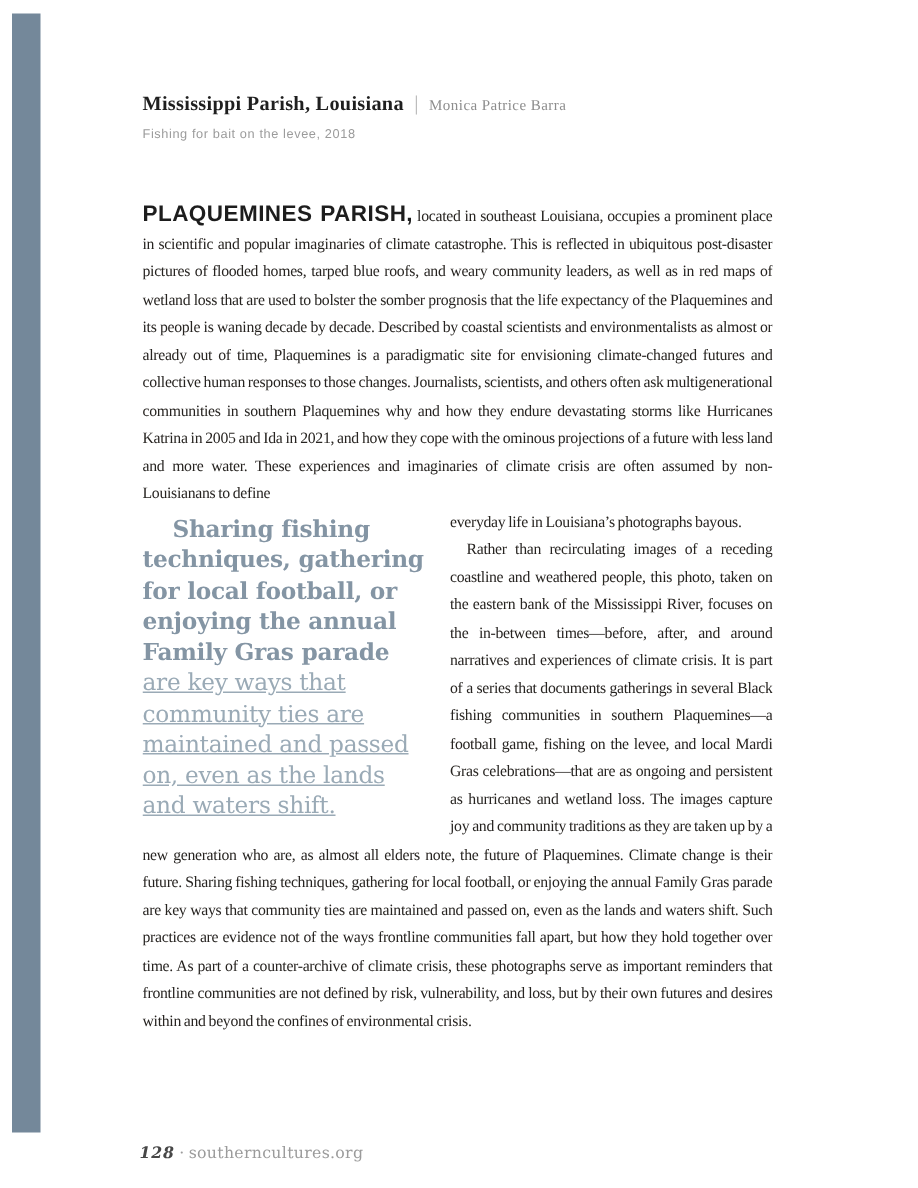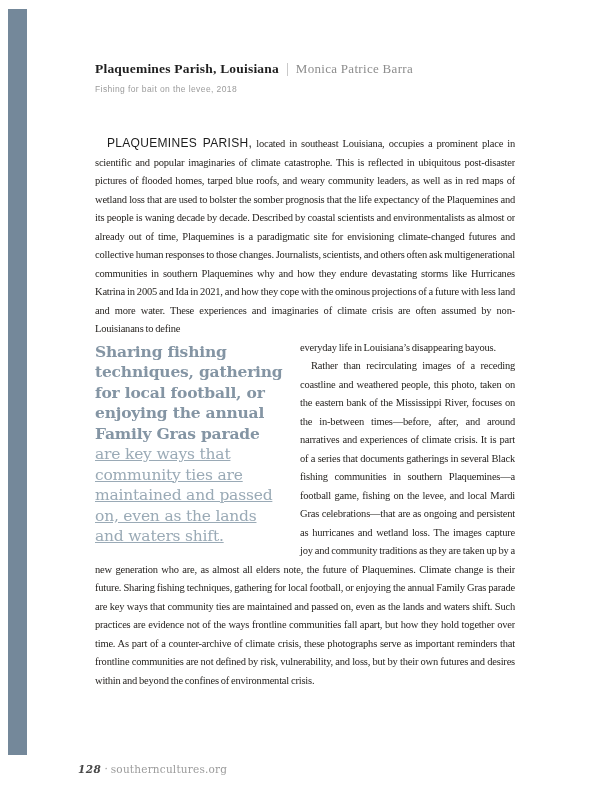--- a/index.html
+++ b/index.html
@@ -21,80 +21,80 @@
     position:absolute; left:95px; top:61px; width:424px;
     font-size:13.5px; white-space:nowrap;
   }
   .header .title {
     font-weight:bold; color:#1f1f1f; letter-spacing:0.2px;
   }
   .header .sep {
     color:#b5b5b5; font-weight:normal; padding:0 7px; font-size:14px;
   }
   .header .author {
-    color:#8d8d8d; font-weight:normal; font-size:13px; letter-spacing:0.3px;
+    color:#8d8d8d; font-weight:normal; font-size:10px; letter-spacing:0.3px;
   }
   .caption {
     position:absolute; left:95px; top:84px; width:424px;
     font-family:"Liberation Sans", sans-serif;
     font-size:8.5px; letter-spacing:0.4px; color:#9b9b9b;
   }
   .body-text {
     position:absolute; left:95px; top:134px; width:420px;
     max-height:628px; overflow:hidden;
     font-size:10.5px; line-height:18.5px; color:#272421;
     text-align:justify; letter-spacing:-0.2px; word-spacing:-0.5px;
     hyphens:auto;
   }
   .body-text p { margin:0; }
   .lead {
     font-family:"Liberation Sans", sans-serif;
-    font-weight:normal; font-size:12px; letter-spacing:0.3px;
-    color:#1d1d1d; word-spacing:0;margin-left:12px;
+    font-weight:bold; font-size:15px; letter-spacing:0.3px;
+    color:#1d1d1d; word-spacing:0;
   }
   .pullquote {
     float:left; width:190px; margin:3px 15px 8px 0;
     font-family:"DejaVu Serif", serif;
     font-size:15.5px; line-height:20.5px;
     text-align:left; letter-spacing:-0.2px; word-spacing:0;
     hyphens:manual;
   }
   .pq-em  { font-weight:bold; color:#8495A4; }
   .pq-rest { font-weight:normal; color:#9AAAB6; }
   .p2 { text-indent:11px; }
   .footer {
-    position:absolute; left:78px; top:763px; width:424px;
+    position:absolute; left:93px; top:763px; width:424px;
     font-family:"DejaVu Serif", serif; font-size:10.5px; color:#9b9b9b;
     white-space:nowrap;
   }
   .footer .pagenum {
     font-style:italic; font-weight:bold; color:#474747; letter-spacing:0.5px;
   }
   .footer .fsep { padding:0 3px; color:#9b9b9b; }
   .footer .site { color:#9b9b9b; letter-spacing:0.2px; }
 </style>
 </head>
 <body>
 
 <div class="page">
 
   <div class="accent-bar" style="background: rgb(116, 136, 154);"></div>
 
   <header class="header">
-    <span class="title">Plaquemines Parish, Louisiana</span><span class="sep">|</span><span class="author">Monica Patrice Barra</span>
+    <span class="title">Mississippi Parish, Louisiana</span><span class="sep">|</span><span class="author">Monica Patrice Barra</span>
   </header>
 
   <div class="caption">Fishing for bait on the levee, 2018</div>
 
   <main class="body-text">
     <p class="p1"><b class="lead">PLAQUEMINES PARISH,</b><span> located in southeast Louisiana, occupies a prominent place in scientific and popular imaginaries of climate catastrophe. This is reflected in ubiquitous post-disaster pictures of flooded homes, tarped blue roofs, and weary community leaders, as well as in red maps of wetland loss that are used to bolster the somber prognosis that the life expectancy of the Plaquemines and its people is waning decade by decade. Described by coastal scientists and environmentalists as almost or already out of time, Plaquemines is a paradigmatic site for envisioning climate-changed futures and collective human responses to those changes. Journalists, scientists, and others often ask multigenerational communities in southern Plaquemines why and how they endure devastating storms like Hurricanes Katrina in 2005 and Ida in 2021, and how they cope with the ominous projections of a future with less land and more water. These experiences and imaginaries of climate crisis are often assumed by non-Louisianans to define</span></p>
 
-    <aside class="pullquote"><span class="pq-em" style="color: rgb(132, 149, 164);">Sharing fishing techniques, gathering for local football, or enjoying the annual Family Gras parade</span><span class="pq-rest" style="color: rgb(154, 170, 182); text-decoration: underline;"> are key ways that community ties are maintained and passed on, even as the lands and waters shift.</span></aside>
+    <aside class="pullquote"><span class="pq-em" style="color: rgb(132, 149, 164); margin-left: 20px;">Sharing fishing techniques, gathering for local football, or enjoying the annual Family Gras parade</span><span class="pq-rest" style="color: rgb(154, 170, 182); text-decoration: underline;"> are key ways that community ties are maintained and passed on, even as the lands and waters shift.</span></aside>
 
-    <p class="p1b">everyday life in Louisiana’s disappearing bayous.</p>
+    <p class="p1b">everyday life in Louisiana’s photographs bayous.</p>
     <p class="p2">Rather than recirculating images of a receding coastline and weathered people, this photo, taken on the eastern bank of the Mississippi River, focuses on the in-between times—before, after, and around narratives and experiences of climate crisis. It is part of a series that documents gatherings in several Black fishing communities in southern Plaquemines—a football game, fishing on the levee, and local Mardi Gras celebrations—that are as ongoing and persistent as hurricanes and wetland loss. The images capture joy and community traditions as they are taken up by a new generation who are, as almost all elders note, the future of Plaquemines. Climate change is their future. Sharing fishing techniques, gathering for local football, or enjoying the annual Family Gras parade are key ways that community ties are maintained and passed on, even as the lands and waters shift. Such practices are evidence not of the ways frontline communities fall apart, but how they hold together over time. As part of a counter-archive of climate crisis, these photographs serve as important reminders that frontline communities are not defined by risk, vulnerability, and loss, but by their own futures and desires within and beyond the confines of environmental crisis.</p>
   </main>
 
   <footer class="footer">
     <span class="pagenum">128</span><span class="fsep">·</span><span class="site">southerncultures.org</span>
   </footer>
 
 </div>
 
 </body></html>

